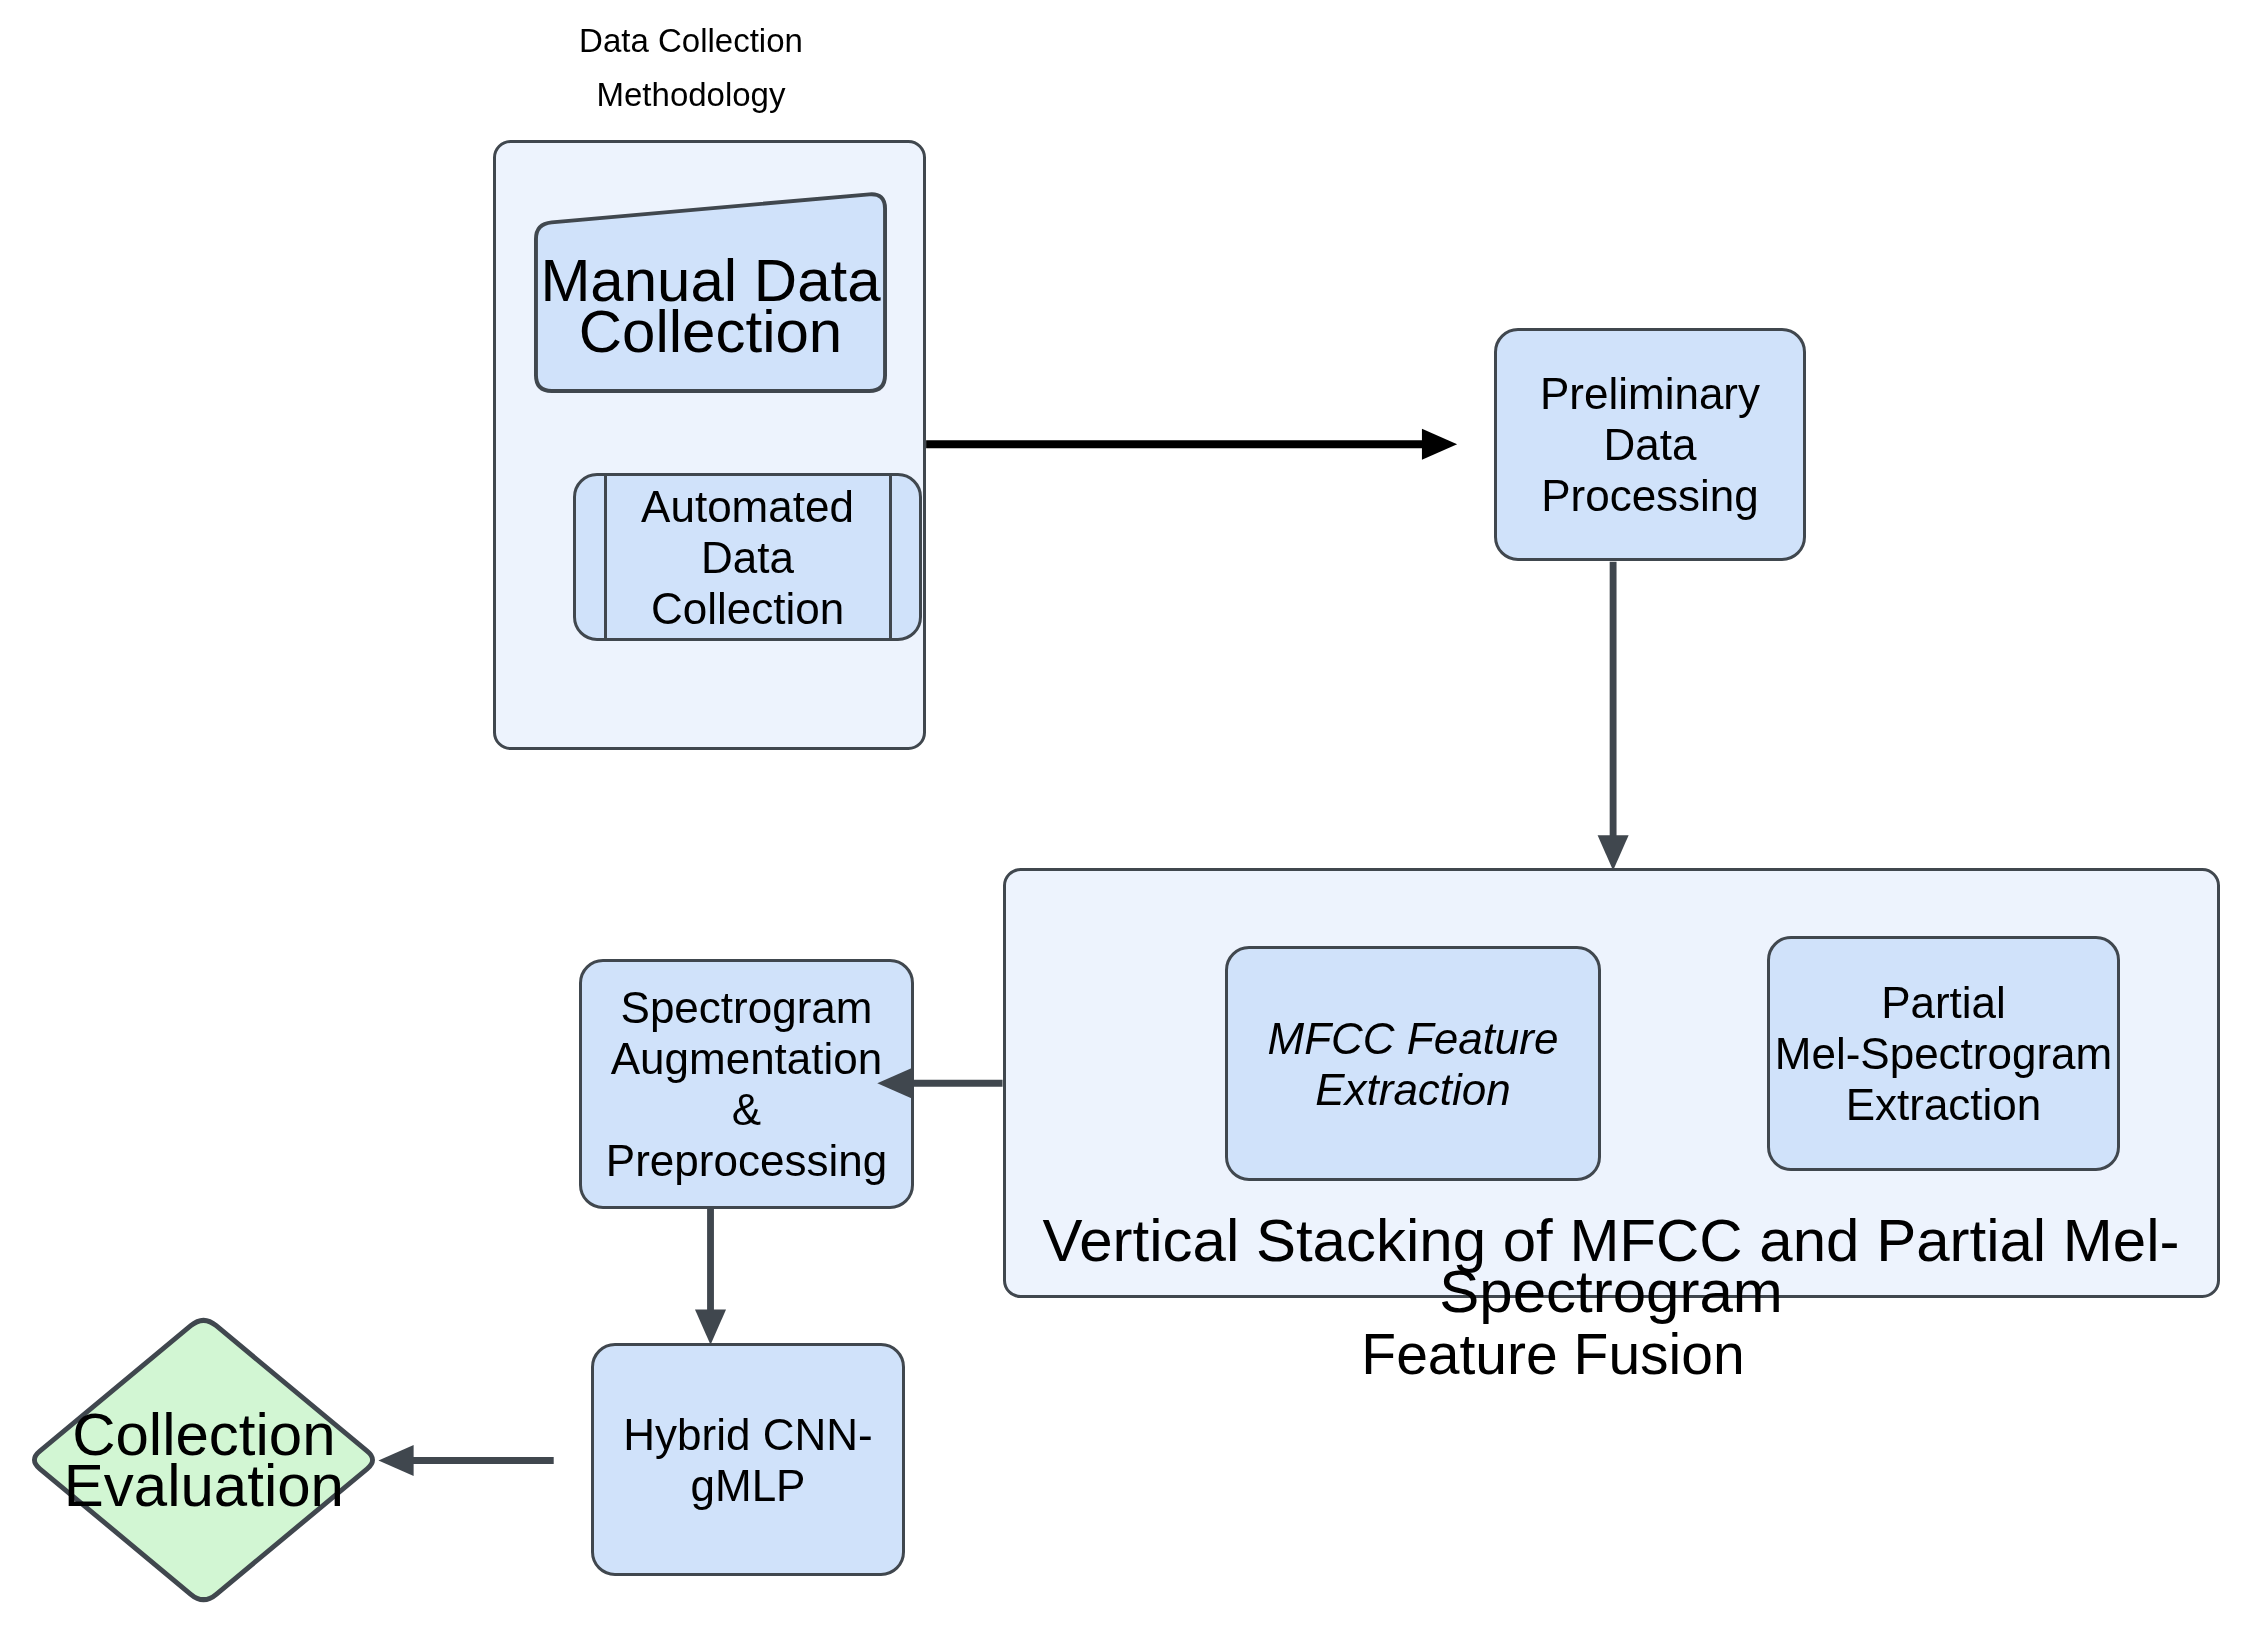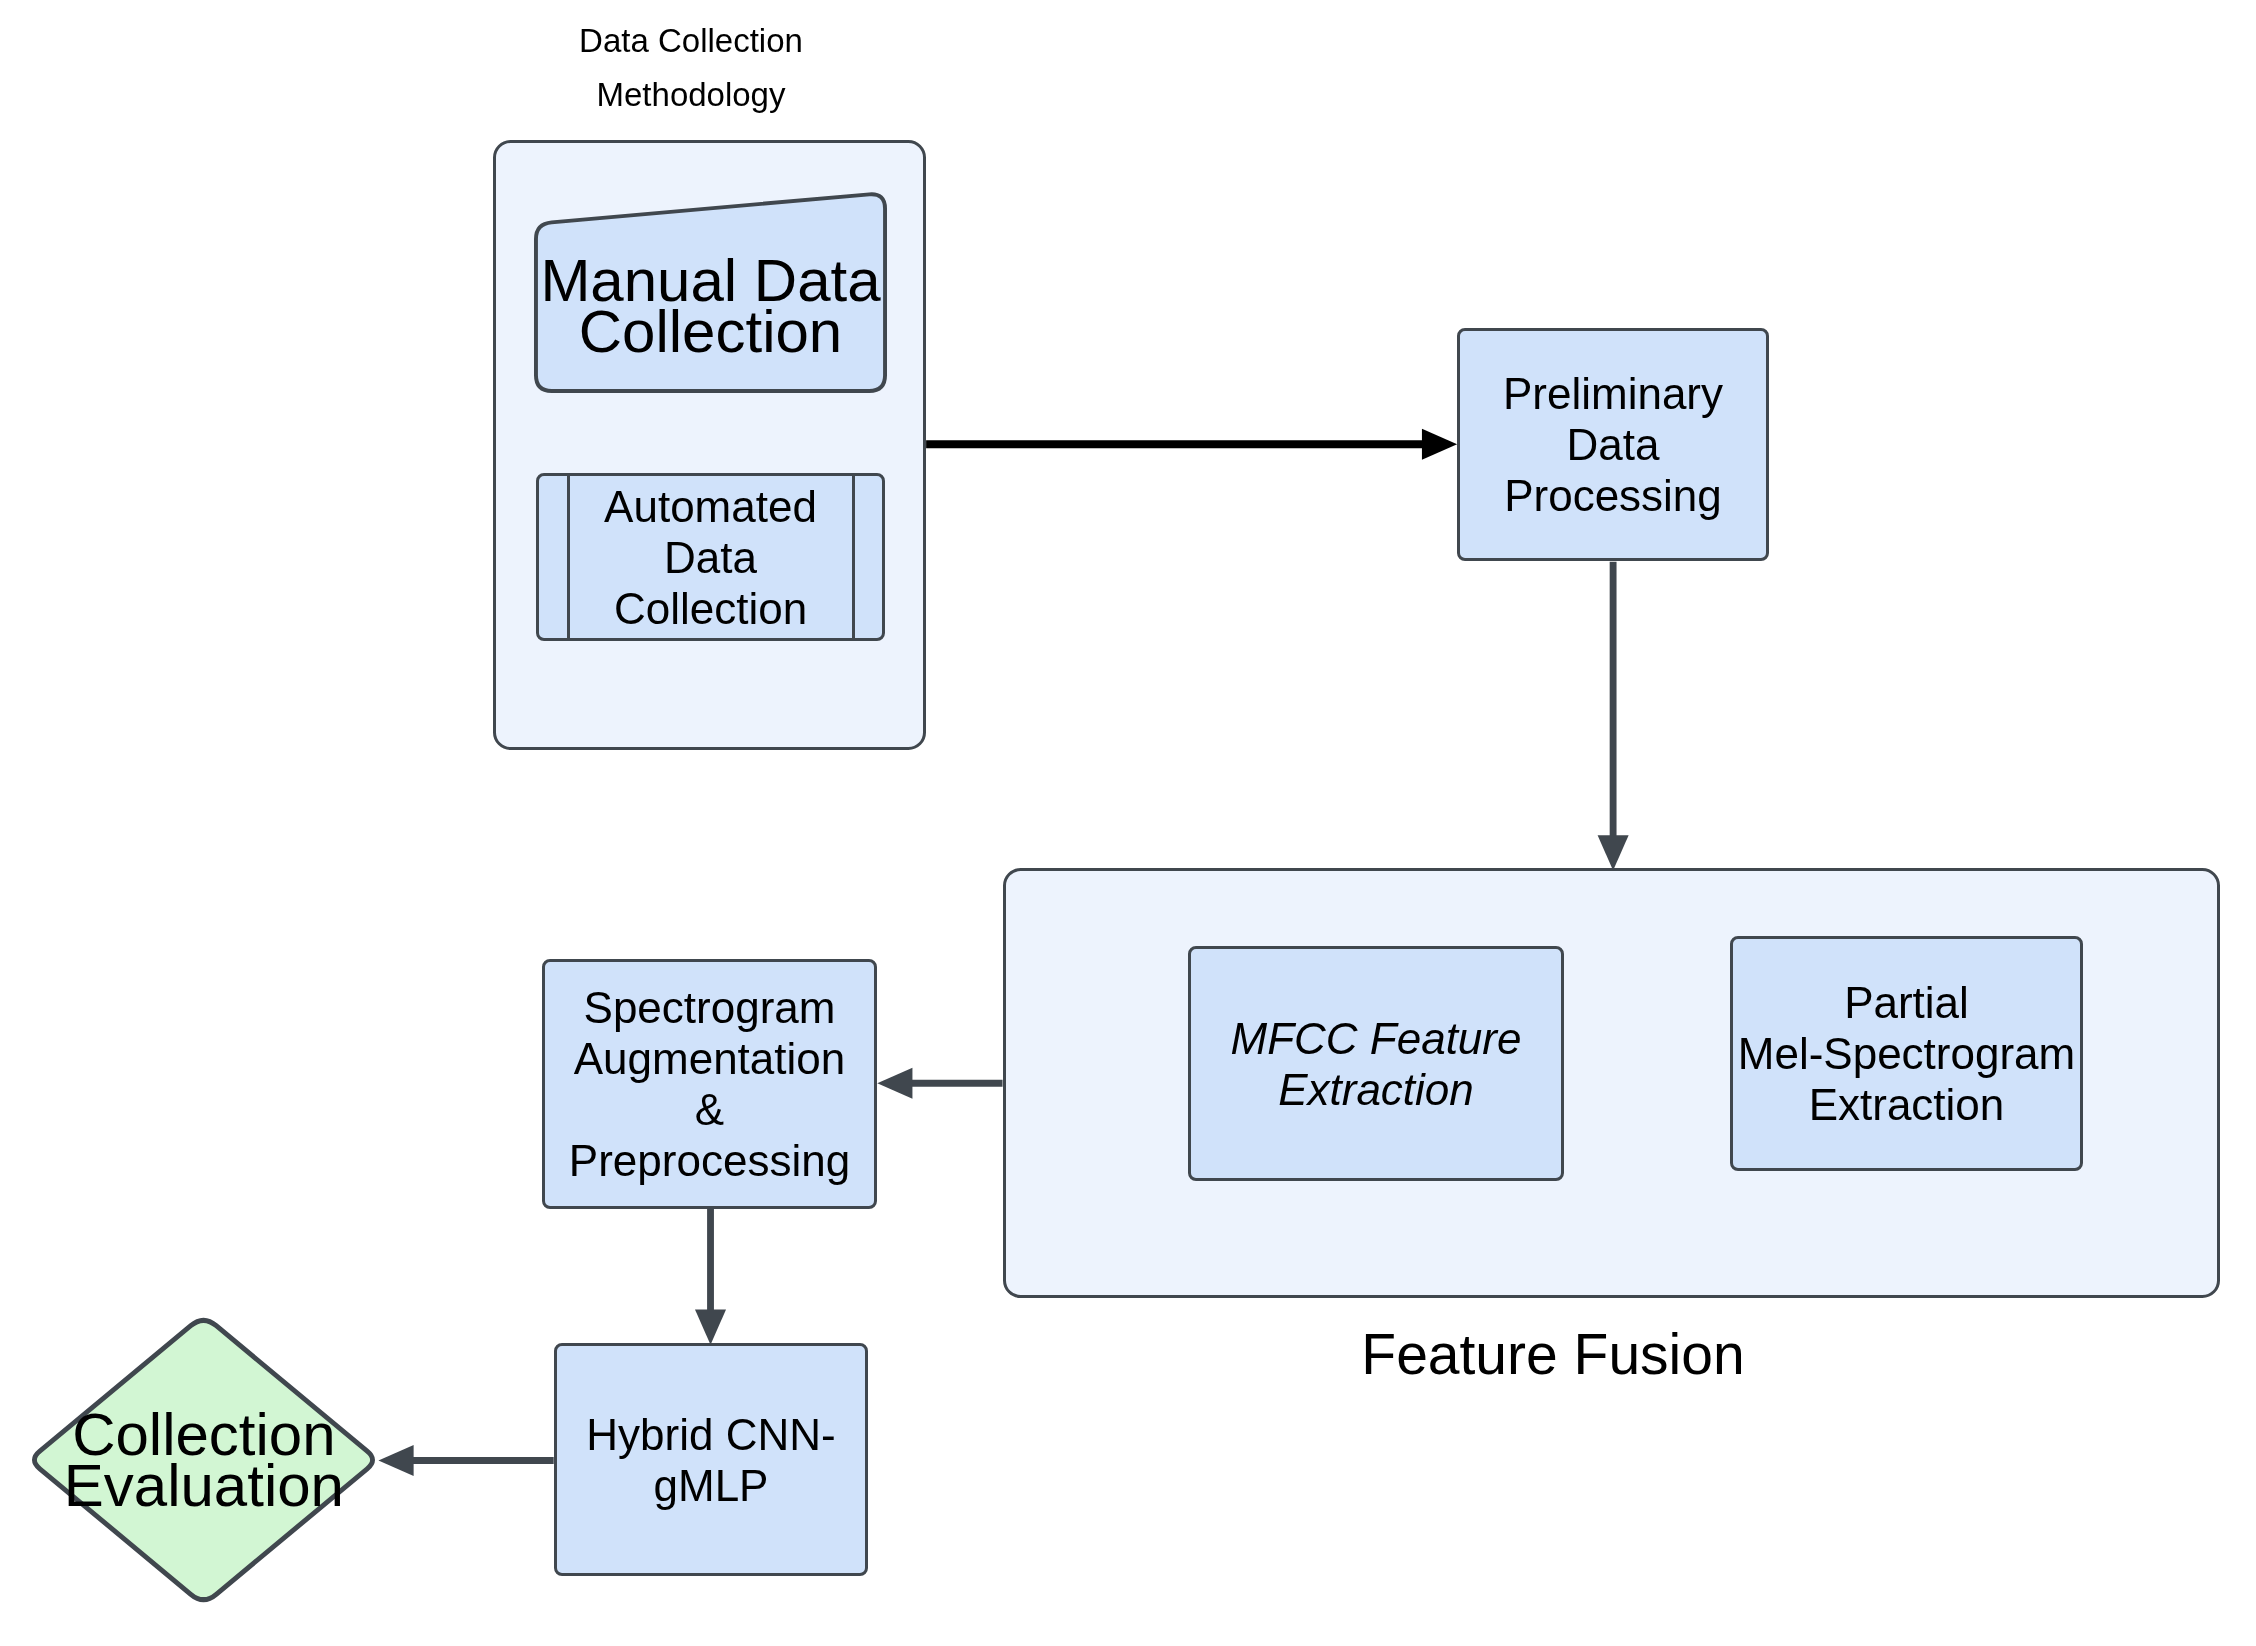--- a/index.html
+++ b/index.html
@@ -28,22 +28,22 @@
     background:#edf3fd;
     border:3.9px solid #40474e;
     border-radius:17.6px;
   }
   .dc-container{left:493px;top:140px;width:433px;height:610px;}
   .ff-container{left:1003px;top:868px;width:1217px;height:430px;}
   .node{
     position:absolute;box-sizing:border-box;
     background:#d0e2fa;
     border:3.9px solid #40474e;
-    border-radius:8px;
-    display:flex;align-items:center;justify-content:center;
+    border-radius:24px;
+    display:flex;align-items:center;justify-content:center;margin-left:37px;
   }
   .node-text{
     font-size:44px;line-height:51px;
     white-space:pre-line;text-align:center;color:#000000;
   }
   .automated-node{left:536px;top:473px;width:349px;height:168px;}
   .automated-node::before{
     content:"";position:absolute;top:0;bottom:0;left:28px;width:2.9px;background:#40474e;
   }
   .automated-node::after{
@@ -104,20 +104,21 @@
     <span class="node-text">MFCC Feature
 Extraction</span>
   </div>
 
   <div class="node partial-node">
     <span class="node-text">Partial
 Mel-Spectrogram
 Extraction</span>
   </div>
 
+  <div class="label stacking-label">Vertical Stacking of MFCC and Partial Mel-Spectrogram</div>
 
   <div class="label ff-caption">Feature Fusion</div>
 
   <div class="node spec-node">
     <span class="node-text">Spectrogram
 Augmentation
 &amp;
 Preprocessing</span>
   </div>
 

